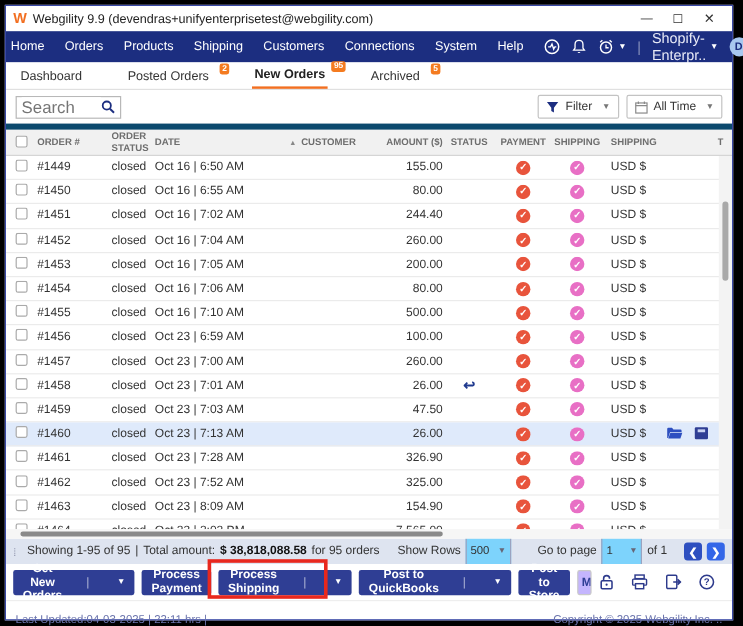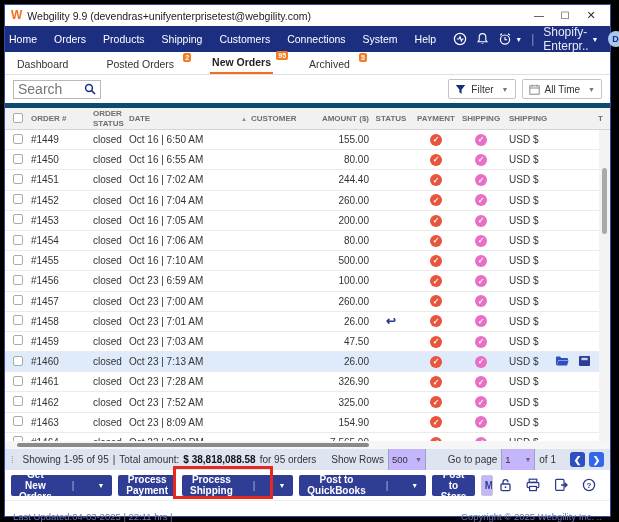--- a/index.html
+++ b/index.html
@@ -77,21 +77,21 @@
   .vscroll { position:absolute; right:0; top:0; width:11px; height:100%; background:#f3f3f3; }
   .vthumb { position:absolute; right:3px; top:38px; width:5px; height:66px; background:#a9a9a9; border-radius:3px; }
   .hscroll { height:8px; background:#f6f6f6; position:relative; flex:0 0 auto; }
   .hthumb { position:absolute; left:12px; top:2px; width:352px; height:4px; background:#8a8a8a; border-radius:2px; }
 
   
   .pager { height:21px; background:#dee4f0; display:flex; align-items:center; font-size:10px; color:#333;
            padding:0 6px; gap:4px; flex:0 0 auto; }
   .grip { color:#8a8fa8; font-size:9px; letter-spacing:-1px; margin-right:6px; }
   .total-bold { font-weight:bold; color:#111; }
-  .pill-select { height:15px; background:#c4b5fd; border:1px solid #9aa3c0; font-size:9.5px; display:flex;
+  .pill-select { height:15px; background:#7dd3fc; border:1px solid #9aa3c0; font-size:9.5px; display:flex;
                  align-items:center; padding:16px 3px; gap:4px; color:#333; }
   .pill-select .caret { color:#667; }
   .pgbtn { width:15px; height:15px; border-radius:3px; color:#fff; font-size:9px; font-weight:bold;
            display:flex; align-items:center; justify-content:center; }
   .pgbtn.prev { background:#2d4fc0; }
   .pgbtn.next { background:#3366e8; }
   .pager-spacer { flex:1; }
 
   
   .btnrow { height:30px; background:#fff; display:flex; align-items:center; padding:0 6px; gap:6px; flex:0 0 auto; }

